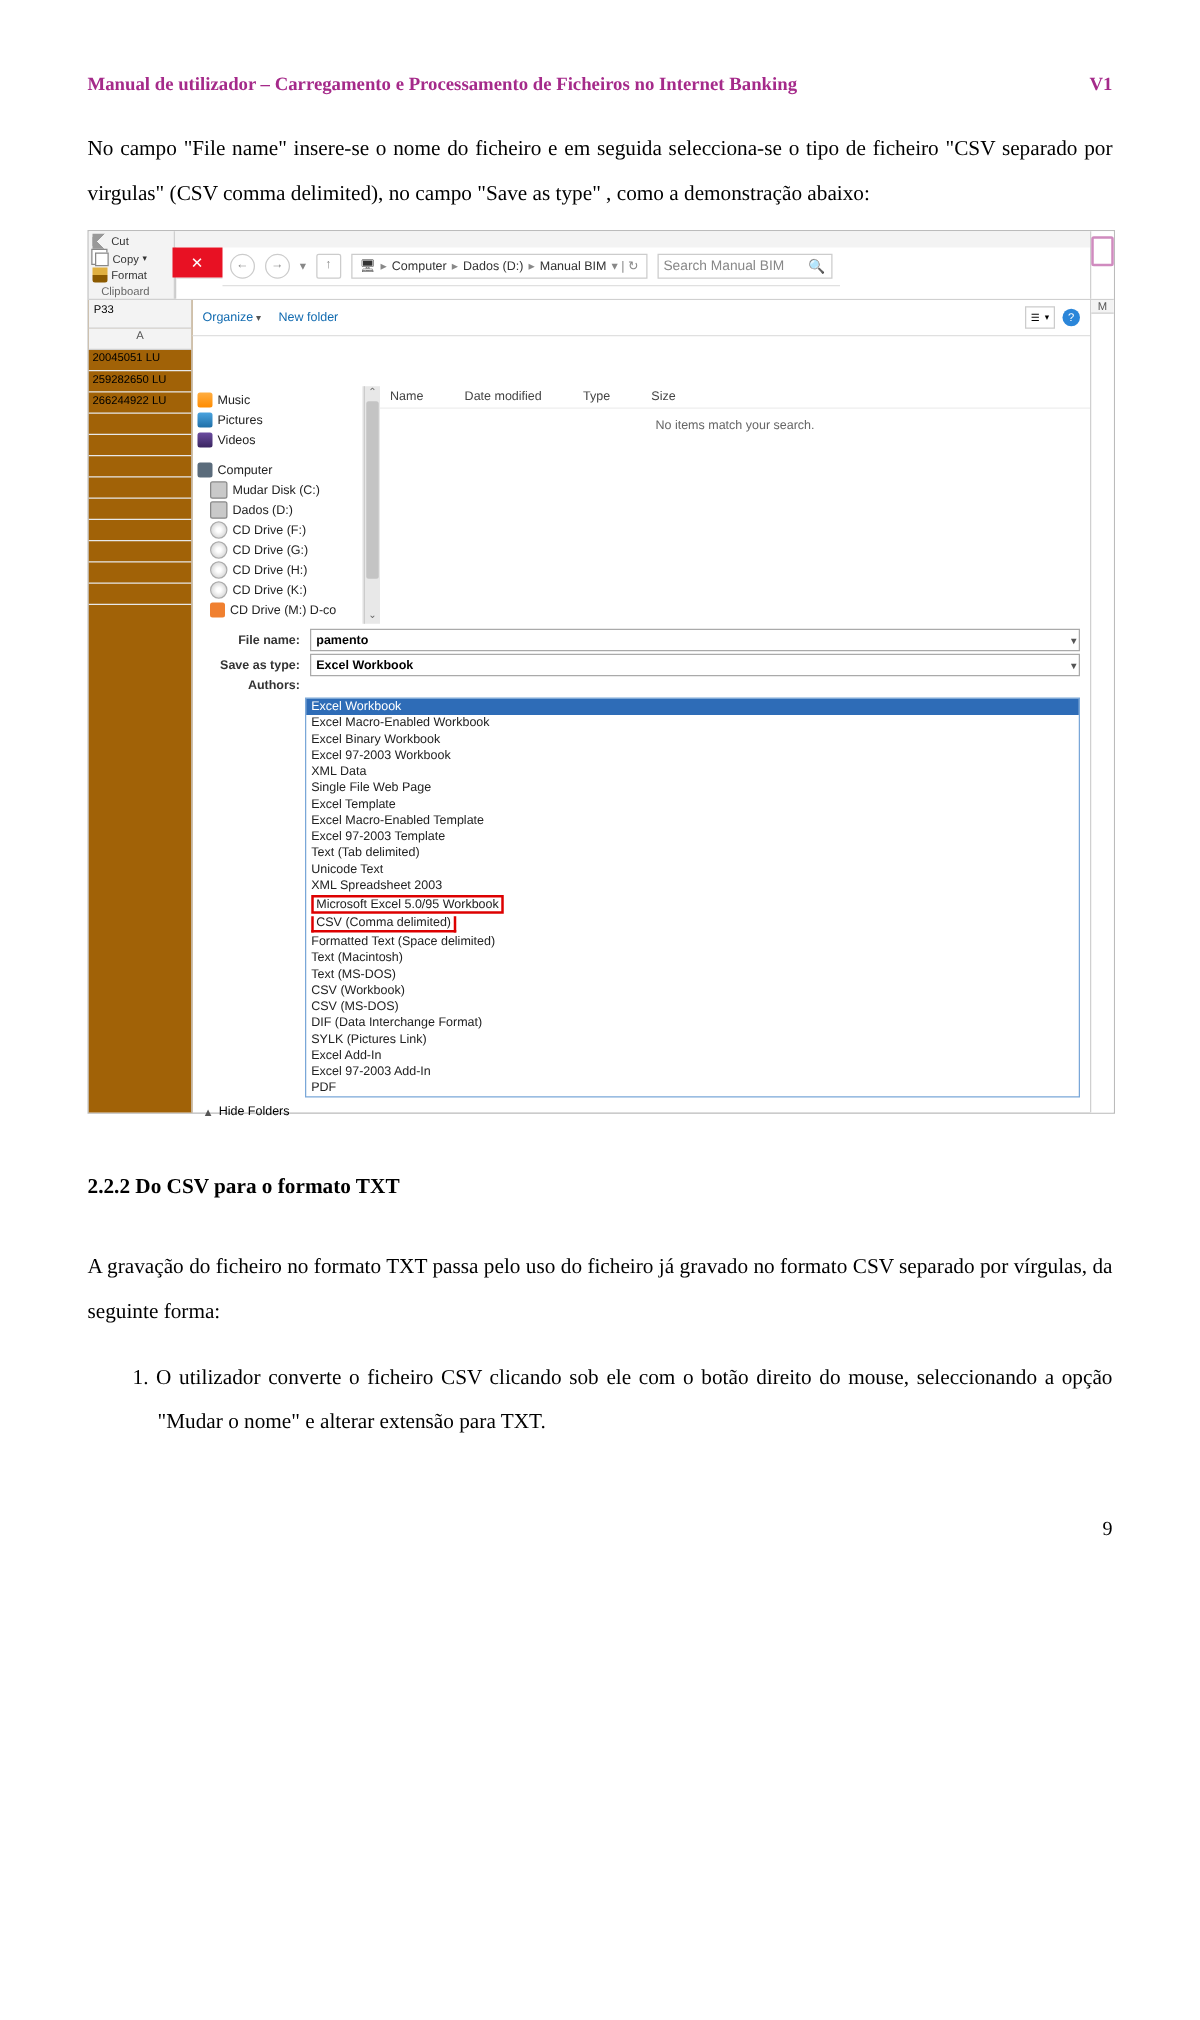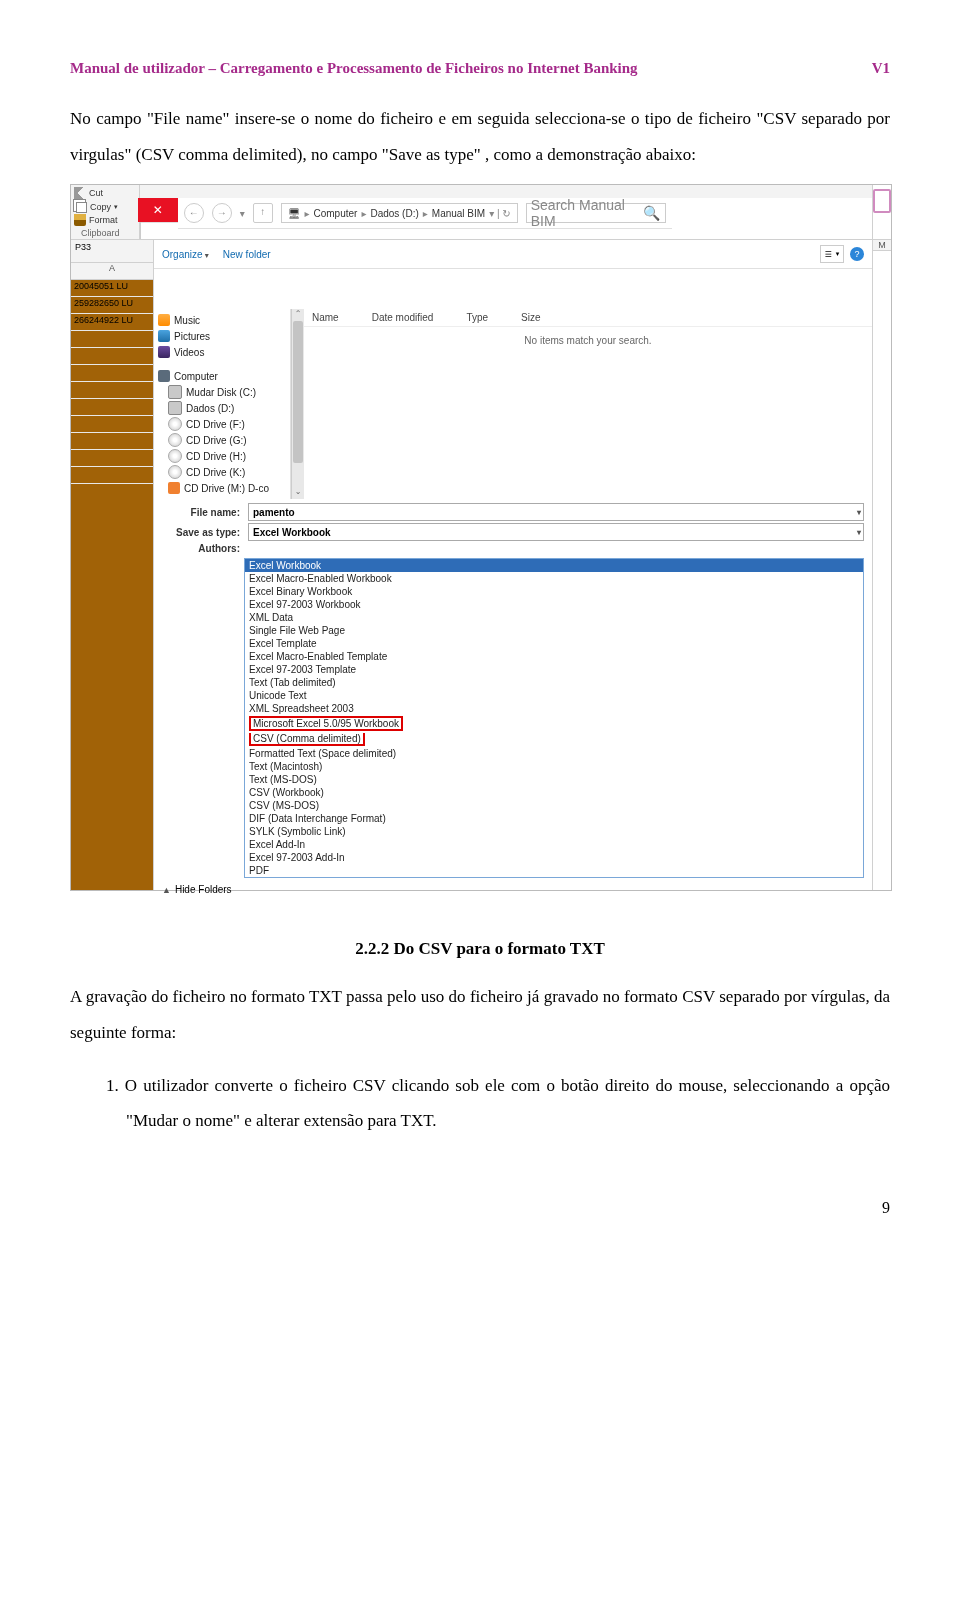--- a/index.html
+++ b/index.html
@@ -21,22 +21,21 @@
   }
   .body-text {
     font-size: 17px;
     line-height: 2.1;
     text-align: justify;
     margin-bottom: 12px;
   }
   .section-heading {
     font-weight: bold;
     font-size: 17px;
-    margin: 48px 0 20px 0;
-    text-align: center;
+    margin: 48px 0 36px 0;
   }
   .list-item {
     font-size: 17px;
     line-height: 2.1;
     text-align: justify;
     margin-left: 36px;
     text-indent: -20px;
     padding-left: 20px;
   }
   .page-number {
@@ -94,21 +93,21 @@
   .modal-titlebar .excel-ic::after { content:"X"; color:#fff; font-size:9px; font-weight:bold; position:absolute; left:3px; top:0;}
   .modal-close { position:absolute; right:0; top:0; width:40px; height:24px; background:#e81123; color:#fff; text-align:center; line-height:24px; font-size:12px;}
   .modal-close::after { content:"✕"; }
 
   .nav-row {
     display:flex; align-items:center; gap:8px; padding:3px 6px; border-bottom:1px solid #e0e0e0; height:24px;
   }
   .nav-btn { width:18px; height:18px; border:1px solid #ccc; border-radius:50%; text-align:center; line-height:16px; color:#888; font-size:10px;}
   .breadcrumb { flex:1; border:1px solid #ccc; height:18px; display:flex; align-items:center; padding:0 6px; gap:4px; font-size:10px; color:#333;}
   .bc-sep { color:#888; }
-  .search-box { width:130px; height:18px; border:1px solid #ccc; display:flex; align-items:center; padding:0 4px; gap:4px; color:#888; font-size:14px;}
+  .search-box { width:130px; height:18px; border:1px solid #ccc; display:flex; align-items:center; padding:0 4px; gap:4px; color:#888; font-size:11px;}
 
   .toolbar-row { display:flex; align-items:center; gap:14px; padding:3px 8px; border-bottom:1px solid #e0e0e0; height:22px;}
   .tool-link { color:#126bb0; font-size:10px; }
   .tool-link .drop::after { content:" ▾"; font-size:8px; color:#555;}
   .view-icons { margin-left:auto; display:flex; gap:6px; align-items:center;}
   .view-btn { width:22px; height:16px; border:1px solid #ccc; background:#fff;}
   .help-circle { width:14px; height:14px; border-radius:50%; background:#2b86d9; color:#fff; text-align:center; line-height:14px; font-size:9px;}
   .excel-left {
     width: 82px;
     background:#a16207;
@@ -357,21 +356,21 @@
           <div class="opt">Unicode Text</div>
           <div class="opt">XML Spreadsheet 2003</div>
           <div class="opt hl-box"><span class="red-box"><span>Microsoft Excel 5.0/95 Workbook</span></span></div>
           <div class="opt hl-box"><span class="red-box" style="border-top:0;"><span>CSV (Comma delimited)</span></span></div>
           <div class="opt">Formatted Text (Space delimited)</div>
           <div class="opt">Text (Macintosh)</div>
           <div class="opt">Text (MS-DOS)</div>
           <div class="opt">CSV (Workbook)</div>
           <div class="opt">CSV (MS-DOS)</div>
           <div class="opt">DIF (Data Interchange Format)</div>
-          <div class="opt">SYLK (Symbolic Link)</div>
+          <div class="opt">SYLK (Pictures Link)</div>
           <div class="opt">Excel Add-In</div>
           <div class="opt">Excel 97-2003 Add-In</div>
           <div class="opt">PDF</div>
         </div>
       </div>
 
       <div class="bottom-buttons">
         <div class="hide-folders">
           <span class="hide-arr">▲</span>
           <span>Hide Folders</span>

